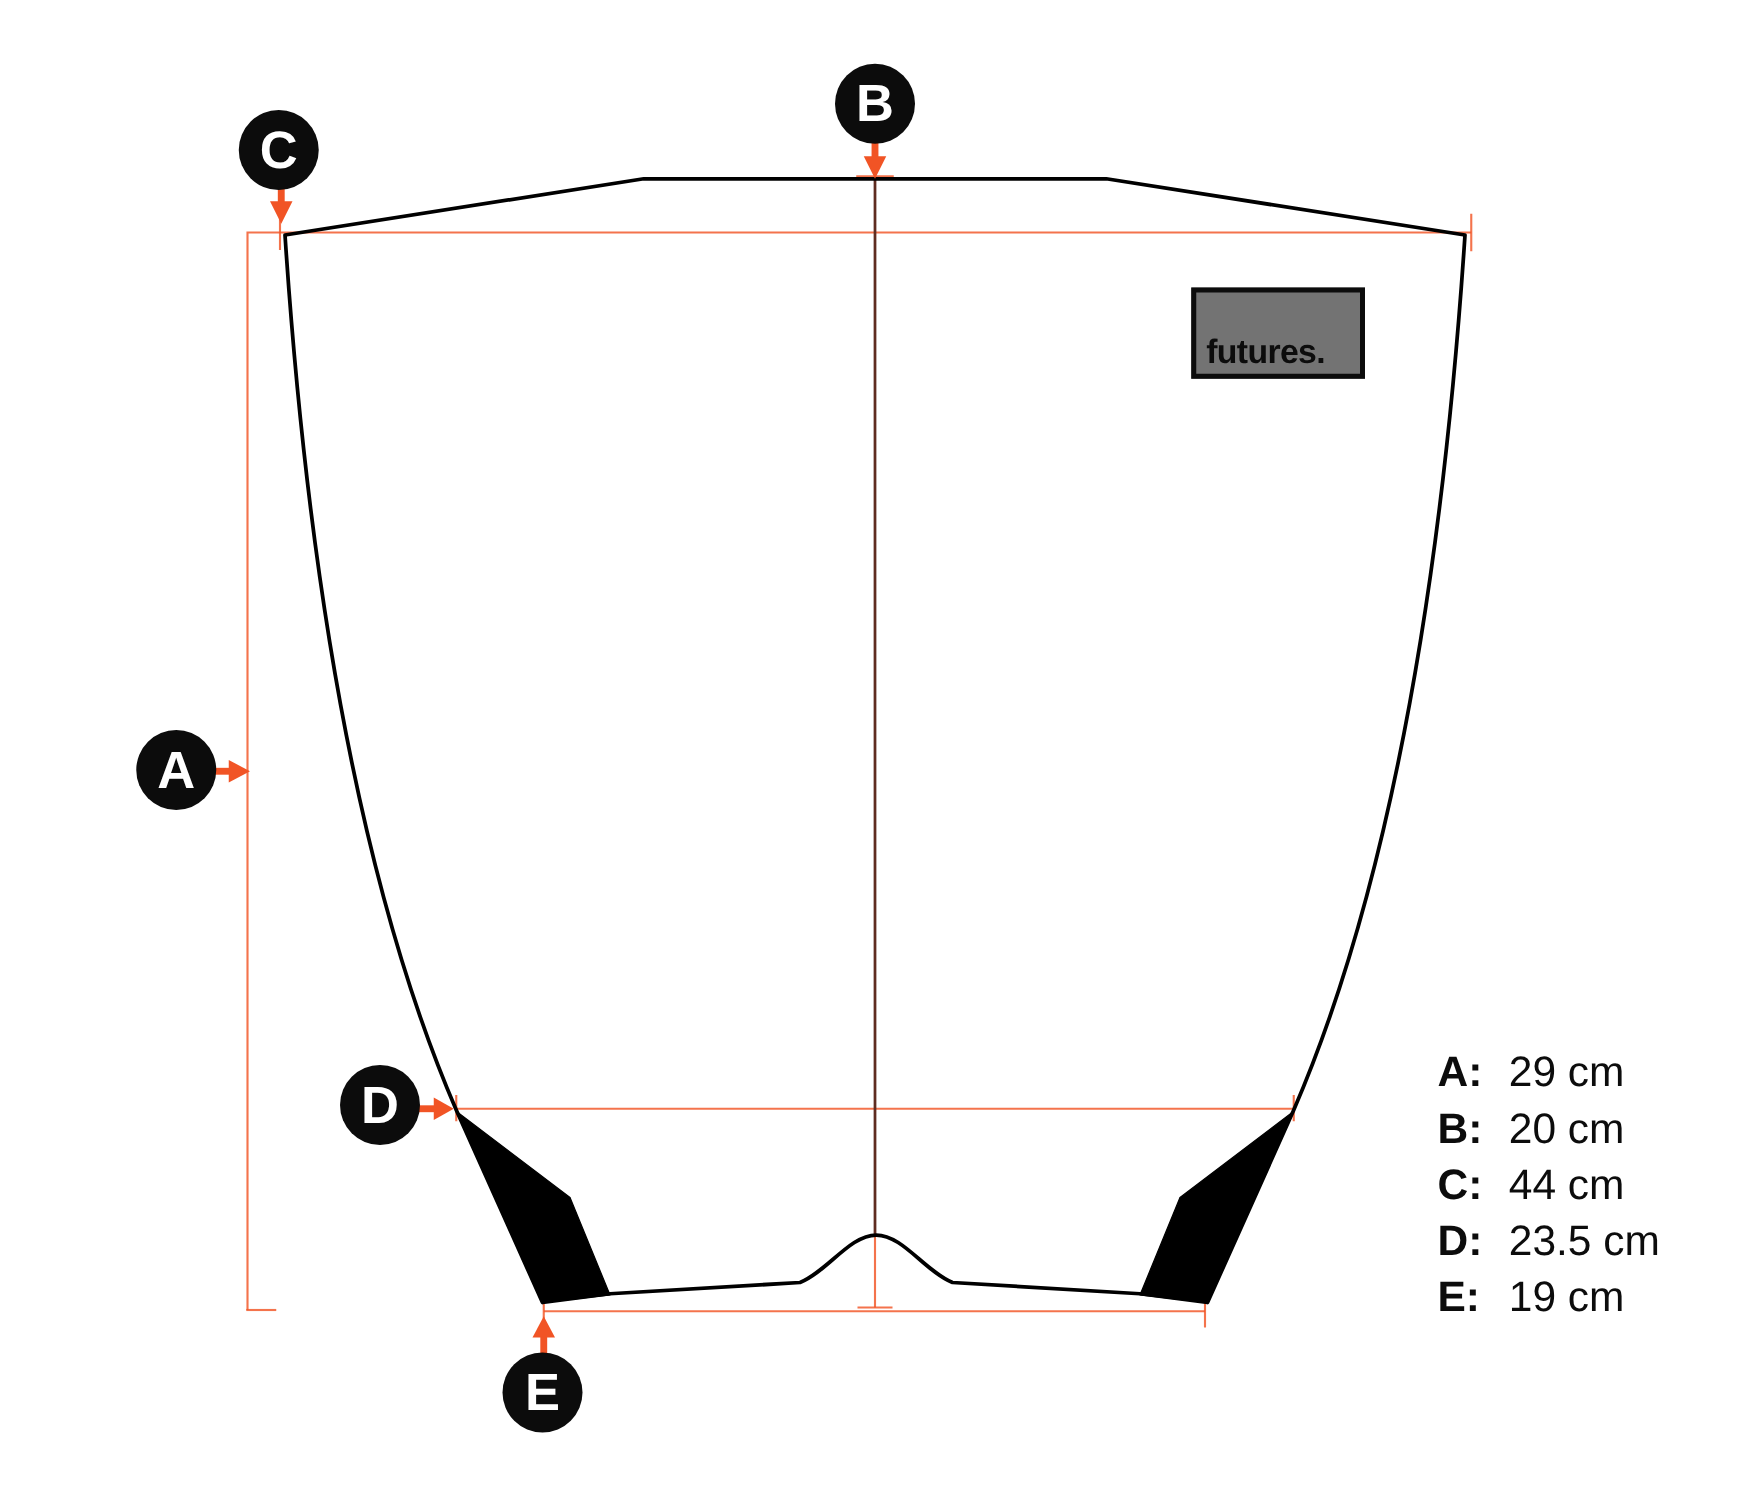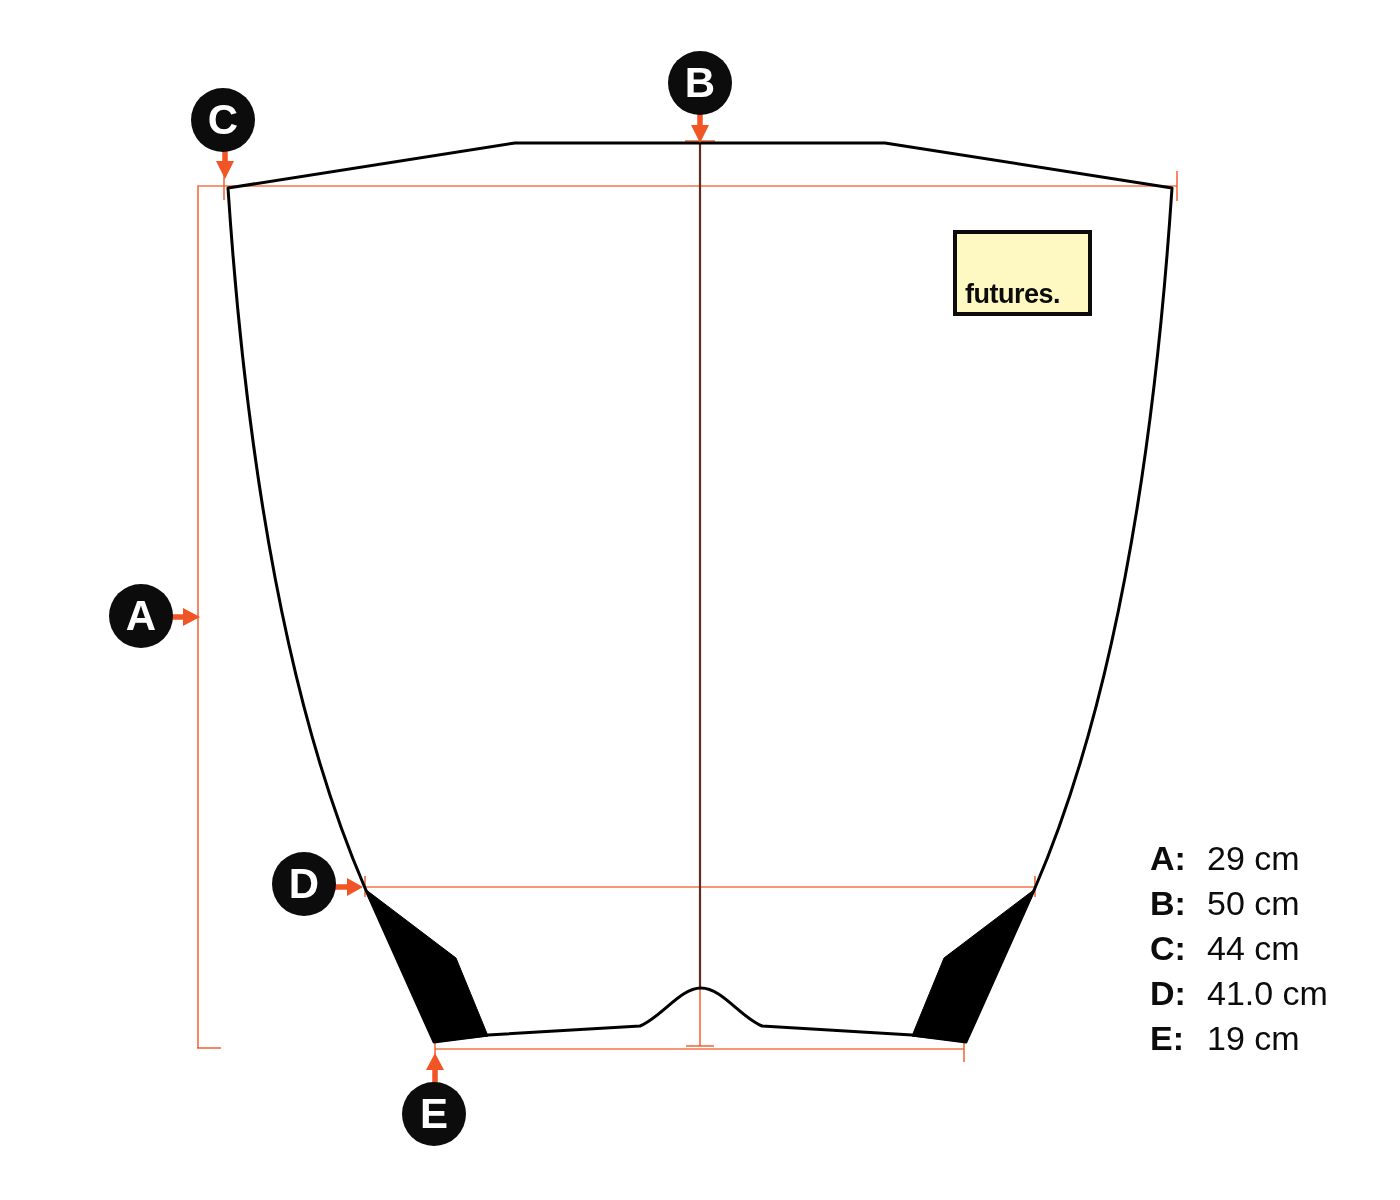--- a/index.html
+++ b/index.html
@@ -46,26 +46,26 @@
     color: var(--badge-text, #fff);
     display: flex; align-items: center; justify-content: center;
     font-weight: bold; font-size: 42px; line-height: 1;
     user-select: none;
   }
 
   
   .logo-box {
     position: absolute;
     left: 953px; top: 230px;
-    width: 139px; height: 86px;
+    width: 139px; height: 73px;
     border: 4px solid #0c0c0c;
     box-sizing: border-box;
     display: flex; align-items: flex-end;
     padding: 0 0 4px 8px;
-    background: #fef9c3;
+    background: #737373;
   }
   .logo-text {
     font-weight: bold;
     font-size: 27px;
     letter-spacing: -0.5px;
     color: #0c0c0c;
     line-height: 1;
   }
 
   
@@ -170,29 +170,29 @@
     <span class="logo-text">futures.</span>
   </div>
 
   <div class="legend">
     <div class="legend-row">
       <span class="legend-key">A:</span>
       <span class="legend-value">29 cm</span>
     </div>
     <div class="legend-row">
       <span class="legend-key">B:</span>
-      <span class="legend-value">50 cm</span>
+      <span class="legend-value">20 cm</span>
     </div>
     <div class="legend-row">
       <span class="legend-key">C:</span>
       <span class="legend-value">44 cm</span>
     </div>
     <div class="legend-row">
       <span class="legend-key">D:</span>
-      <span class="legend-value">41.0 cm</span>
+      <span class="legend-value">23.5 cm</span>
     </div>
     <div class="legend-row">
       <span class="legend-key">E:</span>
       <span class="legend-value">19 cm</span>
     </div>
   </div>
 
 </div>
 
 </body></html>

